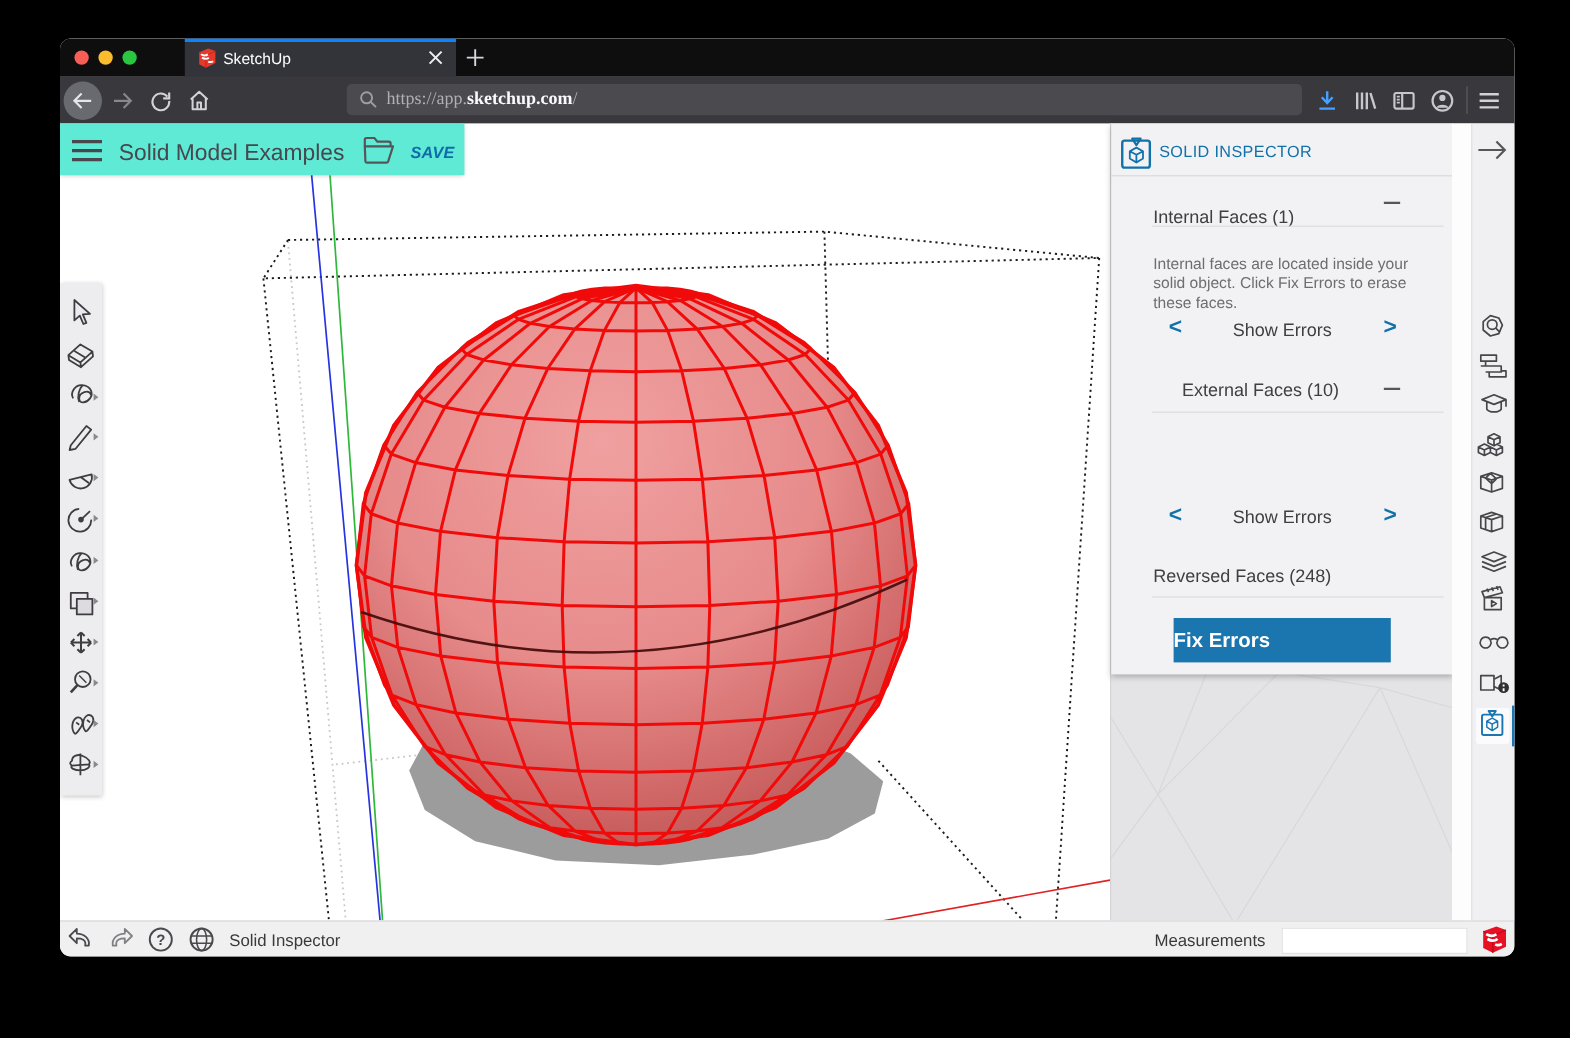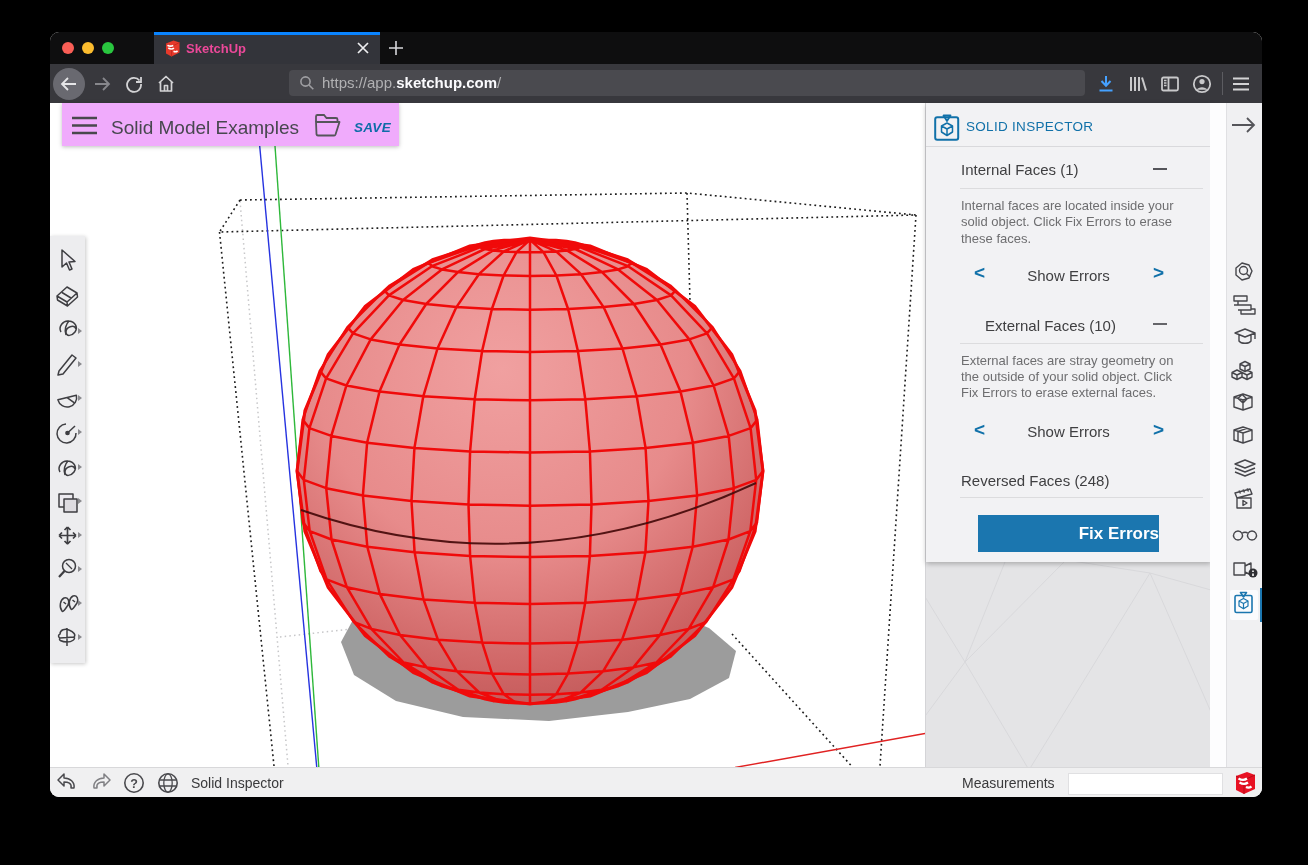--- a/index.html
+++ b/index.html
@@ -2,29 +2,29 @@
 <html><head>
 <meta charset="utf-8">
 <style>
 * { margin:0; padding:0; box-sizing:border-box; }
 html,body { width:1308px; height:865px; background:#000; font-family:"Liberation Sans", sans-serif; overflow:hidden; }
 #win { position:absolute; left:50px; top:32px; width:1212px; height:765px; border-radius:9px; overflow:hidden; background:#fff; }
 #tabbar { position:absolute; left:0; top:0; width:100%; height:32px; background:#0e0e0f; }
 .tl { position:absolute; top:10px; width:12px; height:12px; border-radius:50%; }
 #tab { position:absolute; left:104px; top:0; width:226px; height:32px; background:#33343a; }
 #tabstripe { position:absolute; left:0; top:0; width:100%; height:3px; background:#0a84ff; }
-#tabtitle { position:absolute; left:32px; top:9px; color:#ec4899; font-size:13px; font-weight:bold; }
-#navbar { position:absolute; left:0; top:32px; width:100%; height:39px; background:#38383d; }
+#tabtitle { position:absolute; left:32px; top:9px; color:#ffffff; font-size:13px; font-weight:normal; }
+#navbar { position:absolute; left:0; top:32px; width:100%; height:39px; background:#38383d;font-family:Liberation Serif, serif; }
 #urlfield { position:absolute; left:239px; top:6px; width:796px; height:26px; background:#4a4a4f; border-radius:4px; color:#b1b1b3; font-size:15px; line-height:26px; }
 #content { position:absolute; left:0; top:71px; width:100%; height:664px; background:#fff; }
 #panel { position:absolute; left:875px; top:0; width:285px; height:664px; background:#e4e4e6; border-left:1px solid #d4d4d7; }
 #panelcard { position:absolute; left:0; top:0; width:285px; height:459px; background:#f2f2f4; box-shadow:0 2px 5px rgba(0,0,0,0.25); }
 #whitestrip { position:absolute; left:1160px; top:0; width:16px; height:664px; background:#fdfdfe; }
 #rtoolbar { position:absolute; left:1176px; top:0; width:36px; height:664px; background:#f0f0f2; border-left:1px solid #e0e0e3; }
-#titlebar { position:absolute; left:0; top:0; width:337px; height:43px; background:#f0abfc; box-shadow:0 1px 4px rgba(0,0,0,0.25);margin-left:12px; }
+#titlebar { position:absolute; left:0; top:0; width:337px; height:43px; background:#5eead4; box-shadow:0 1px 4px rgba(0,0,0,0.25); }
 #ltoolbar { position:absolute; left:0; top:133px; width:35px; height:427px; background:#ededef; box-shadow:1px 1px 4px rgba(0,0,0,0.22); }
 #bottombar { position:absolute; left:0; top:735px; width:100%; height:30px; background:#f0f0f1; border-top:1px solid #d8d8da; }
 .sec-h { font-size:15px; color:#3f3f41; }
 .sec-p { font-size:13px; color:#6e6e70; line-height:16.4px; }
 .hr { position:absolute; left:34px; right:8px; height:1px; background:#dcdcde; }
 </style>
 </head>
 <body>
 <div id="win">
   <div id="tabbar">
@@ -124,41 +124,40 @@
         </g>
       </svg>
       <div id="panelcard">
         <svg width="26" height="27" viewBox="0 0 26 27" style="position:absolute;left:8px;top:11px;">
           <rect x="1.2" y="3.2" width="23" height="22.5" rx="2" stroke="#1171a9" stroke-width="2" fill="none"></rect>
           <path d="M9.5,1.5 L16.5,1.5 L13,7 Z" fill="none" stroke="#1171a9" stroke-width="1.8" stroke-linejoin="round"></path>
           <path d="M13,9 L18.5,12 L18.5,18 L13,21.5 L7.5,18 L7.5,12 Z M7.5,12 L13,15 L18.5,12 M13,15 L13,21.5" fill="none" stroke="#1171a9" stroke-width="1.5" stroke-linejoin="round"></path>
         </svg>
         <div style="position:absolute;left:40px;top:16px;font-size:13.5px;color:#1171a9;letter-spacing:0.3px;">SOLID INSPECTOR</div>
         <div style="position:absolute;left:0;top:42.5px;width:285px;height:1px;background:#d9d9dc;"></div>
-        <div class="sec-h" style="position:absolute;left:35px;top:58px;">Internal Faces (1)</div>
+        <div class="sec-h" style="position:absolute;left:35px;top:70px;">Internal Faces (1)</div>
         <svg width="14" height="4" viewBox="0 0 14 4" style="position:absolute;left:227px;top:64px;">
             <path d="M0,2 L14,2" stroke="#55555a" stroke-width="1.8"></path>
           </svg>
         <div class="hr" style="top:85px;"></div>
-        <div class="sec-p" style="position:absolute;left:35px;top:95px;width:225px;">Internal faces are located inside your solid object. Click Fix Errors to erase these faces.</div>
+        <div class="sec-p" style="position:absolute;left:35px;top:109px;width:225px;">Internal faces are located inside your solid object. Click Fix Errors to erase these faces.</div>
         <div class="sec-h" style="position:absolute;left:0;top:163.5px;width:285px;text-align:center;">Show Errors</div>
         <div style="position:absolute;left:48px;top:159px;font-size:19px;font-weight:bold;color:#1171a9;">&lt;</div>
         <div style="position:absolute;left:227px;top:159px;font-size:19px;font-weight:bold;color:#1171a9;">&gt;</div>
         <div class="sec-h" style="position:absolute;left:35px;top:214px;margin-left:24px;">External Faces (10)</div>
         <svg width="14" height="4" viewBox="0 0 14 4" style="position:absolute;left:227px;top:219px;">
             <path d="M0,2 L14,2" stroke="#55555a" stroke-width="1.8"></path>
           </svg>
         <div class="hr" style="top:240px;"></div>
-        <div class="sec-p" style="position:absolute;left:35px;top:249.5px;width:225px;">External faces are stray geometry on the outside of your solid object. Click Fix Errors to erase external faces.</div>
         <div class="sec-h" style="position:absolute;left:0;top:320px;width:285px;text-align:center;">Show Errors</div>
         <div style="position:absolute;left:48px;top:315.5px;font-size:19px;font-weight:bold;color:#1171a9;">&lt;</div>
         <div style="position:absolute;left:227px;top:315.5px;font-size:19px;font-weight:bold;color:#1171a9;">&gt;</div>
         <div class="sec-h" style="position:absolute;left:35px;top:368.5px;">Reversed Faces (248)</div>
         <div class="hr" style="top:394px;"></div>
-        <div style="position:absolute;left:52px;top:412px;width:181px;height:37px;background:#1b76af;color:#fff;font-size:17px;font-weight:bold;text-align:right;line-height:37px;">Fix Errors</div>
+        <div style="position:absolute;left:52px;top:412px;width:181px;height:37px;background:#1b76af;color:#fff;font-size:17px;font-weight:bold;text-align:left;line-height:37px;">Fix Errors</div>
       </div>
     </div>
     <div id="whitestrip"></div>
     <div id="rtoolbar">
       <svg width="36" height="664" viewBox="0 0 36 664">
         <path d="M5,22 L27,22 M20,15 L27,22 L20,29" stroke="#55555a" stroke-width="1.8" fill="none"></path>
         <g stroke="#46464b" fill="none" stroke-width="1.4" stroke-linejoin="round">
           <path d="M15,160 L22,162 L25,168 L22,175 L15,177 L9,172 L9,165 Z"></path>
             <circle cx="16.5" cy="167.5" r="4"></circle>
             <path d="M19.5,170.5 L23,174"></path>

